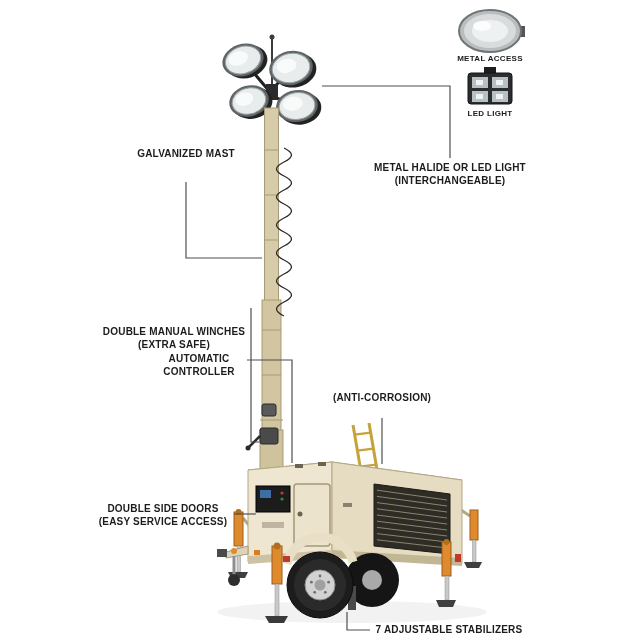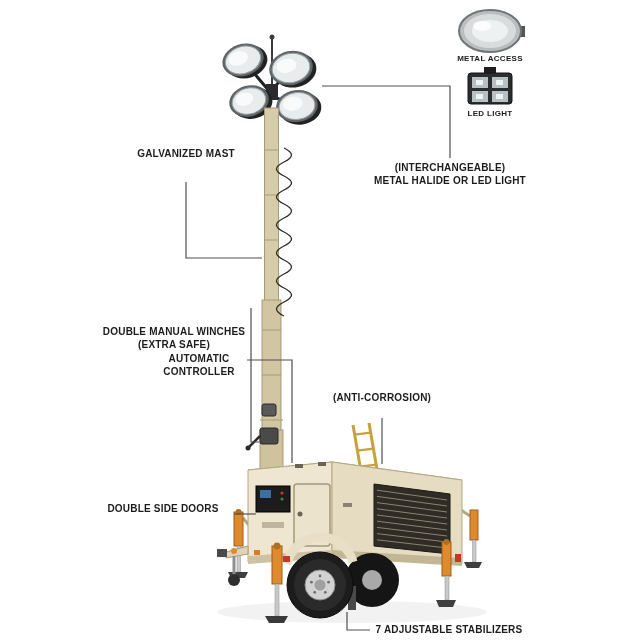--- a/index.html
+++ b/index.html
@@ -220,39 +220,40 @@
       <polyline points="234,514 256,514"></polyline>
       <polyline points="347,612 347,630 370,630"></polyline>
     </g>
   </svg>
 
   <div class="callout" style="left:108px;top:148px;width:156px;">
     <div>GALVANIZED MAST</div>
   </div>
 
   <div class="callout" style="left:356px;top:162px;width:188px;">
+    <div>METAL HALIDE OR LED LIGHT</div>
     <div>(INTERCHANGEABLE)</div>
-    <div>METAL HALIDE OR LED LIGHT</div>
   </div>
 
   <div class="callout" style="left:94px;top:294px;width:160px;margin-top:32px;">
     <div>DOUBLE MANUAL WINCHES</div>
     <div>(EXTRA SAFE)</div>
   </div>
 
   <div class="callout" style="left:135px;top:353px;width:128px;">
     <div>AUTOMATIC CONTROLLER</div>
   </div>
 
   <div class="callout" style="left:306px;top:392px;width:152px;">
     <div>(ANTI-CORROSION)</div>
   </div>
 
   <div class="callout" style="left:92px;top:503px;width:142px;">
     <div>DOUBLE SIDE DOORS</div>
+    <div>(EASY SERVICE ACCESS)</div>
   </div>
 
   <div class="callout" style="left:374px;top:624px;width:150px;">
     <div>7 ADJUSTABLE STABILIZERS</div>
   </div>
 
   <div class="legend-label" style="left:450px;top:54px;width:80px;">METAL ACCESS</div>
   <div class="legend-label" style="left:455px;top:109px;width:70px;">LED LIGHT</div>
 
 </div>

